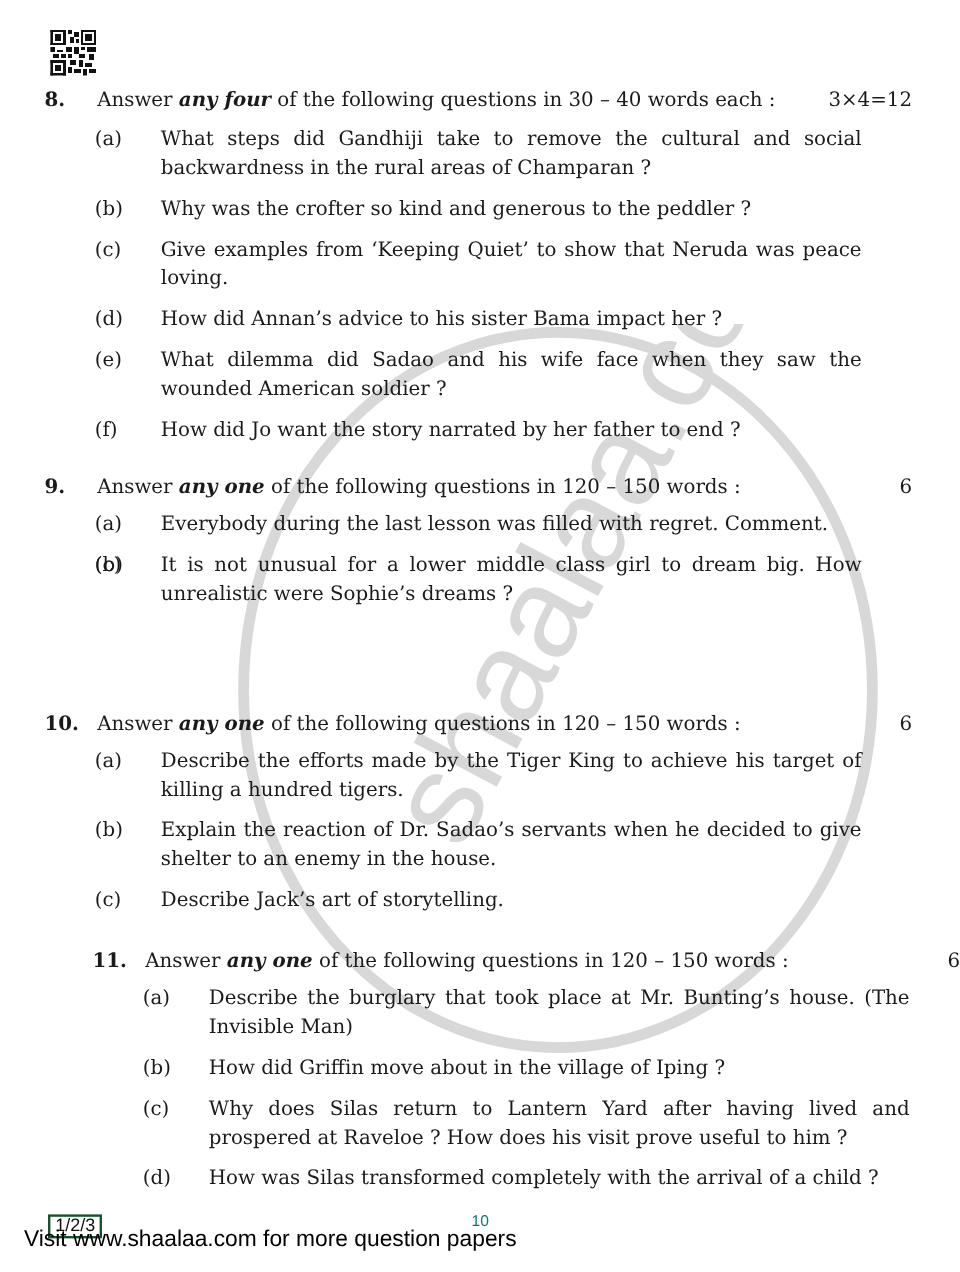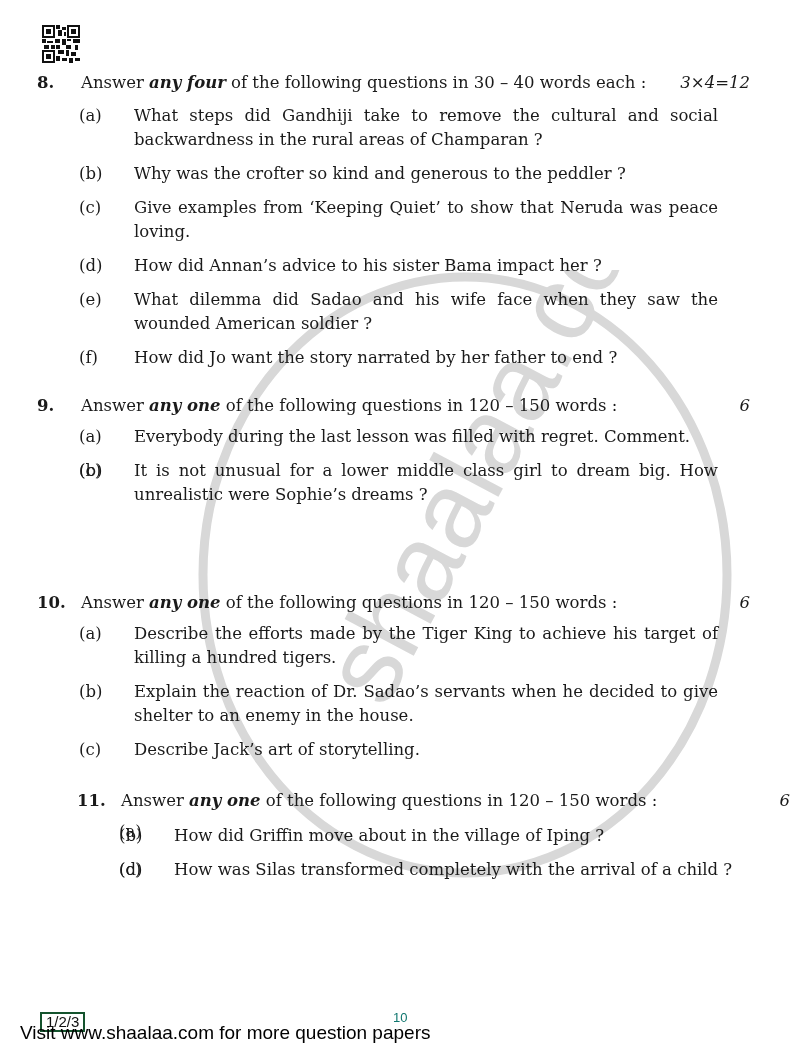--- a/index.html
+++ b/index.html
@@ -28,21 +28,21 @@
       font-size: 16.5px; line-height: 26px;
     }
     .q-num {
       position: absolute; left: 37px; top: 0; font-weight: bold;
     }
     .q-text {
       position: absolute; left: 81px; top: 0; white-space: nowrap;
     }
     .q-text b { font-style: italic; font-weight: bold; }
     .q-marks {
-      position: absolute; right: 50px; top: 0; font-style: italic;
+      position: absolute; right: 40px; top: 0; 
     }
     .sub {
       position: relative; margin-top: 7px;
       font-size: 16.5px; line-height: 24px;
     }
     .sub-label {
       position: absolute; left: 79px; top: 0;
     }
     .sub-text {
       margin-left: 134px; width: 584px; text-align: justify;
@@ -189,27 +189,29 @@
   </div>
 
   <div class="question" style="top:788px;margin-left:40px;">
     <div class="q-head">
       <span class="q-num">11.</span>
       <span class="q-text"><span>Answer </span><b>any one</b><span> of the following questions in 120 – 150 words :</span></span>
       <span class="q-marks">6</span>
     </div>
     <div class="sub" style="margin-top:6px;">
       <span class="sub-label">(a)</span>
+      <div class="sub-text">Describe the burglary that took place at Mr. Bunting’s house. (The Invisible Man)</div>
     </div>
     <div class="sub" style="margin-top:10px;">
       <span class="sub-label">(b)</span>
       <div class="sub-text">How did Griffin move about in the village of Iping ?</div>
     </div>
     <div class="sub" style="margin-top:10px;">
       <span class="sub-label">(c)</span>
+      <div class="sub-text">Why does Silas return to Lantern Yard after having lived and prospered at Raveloe ? How does his visit prove useful to him ?</div>
     </div>
     <div class="sub" style="margin-top:10px;">
       <span class="sub-label">(d)</span>
       <div class="sub-text">How was Silas transformed completely with the arrival of a child ?</div>
     </div>
   </div>
 
   <span class="footer-code">1/2/3</span>
   <span class="footer-page">10</span>
   <span class="footer-visit">Visit www.shaalaa.com for more question papers</span>

